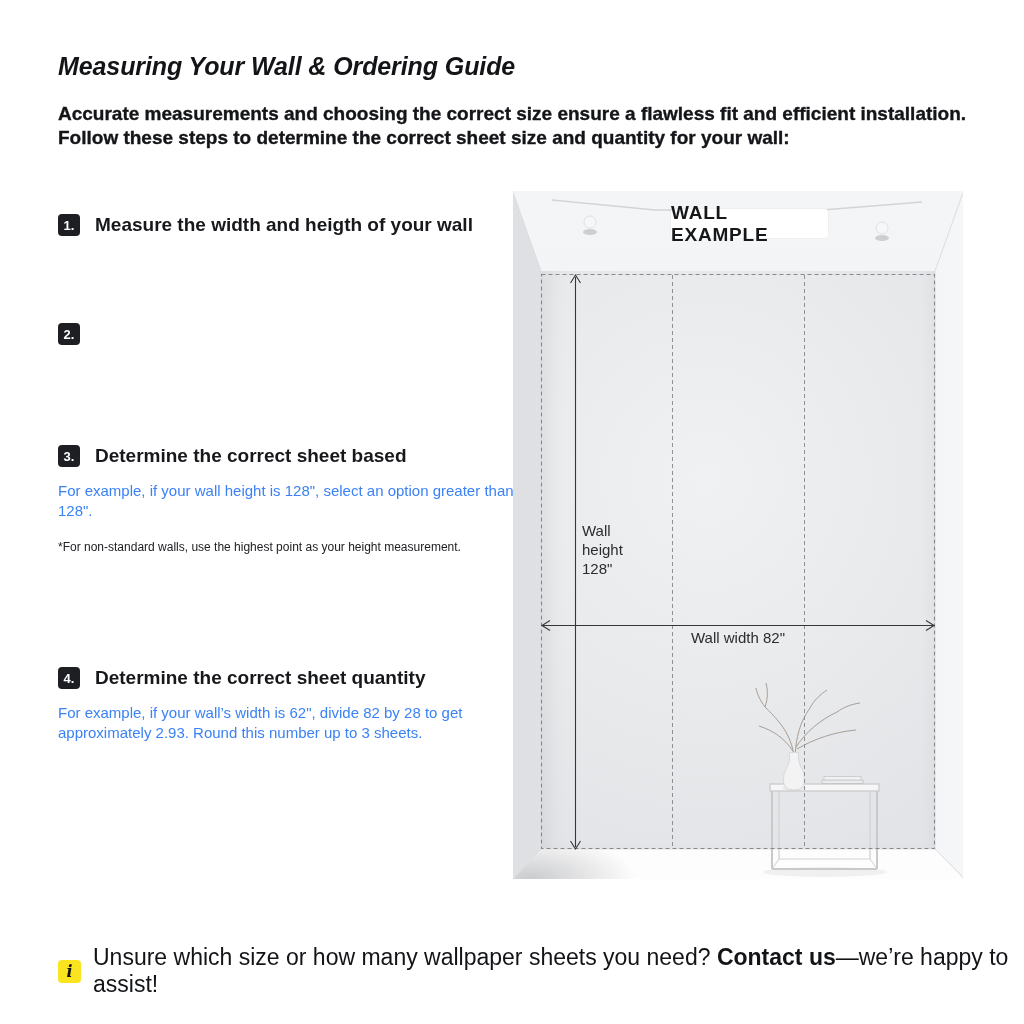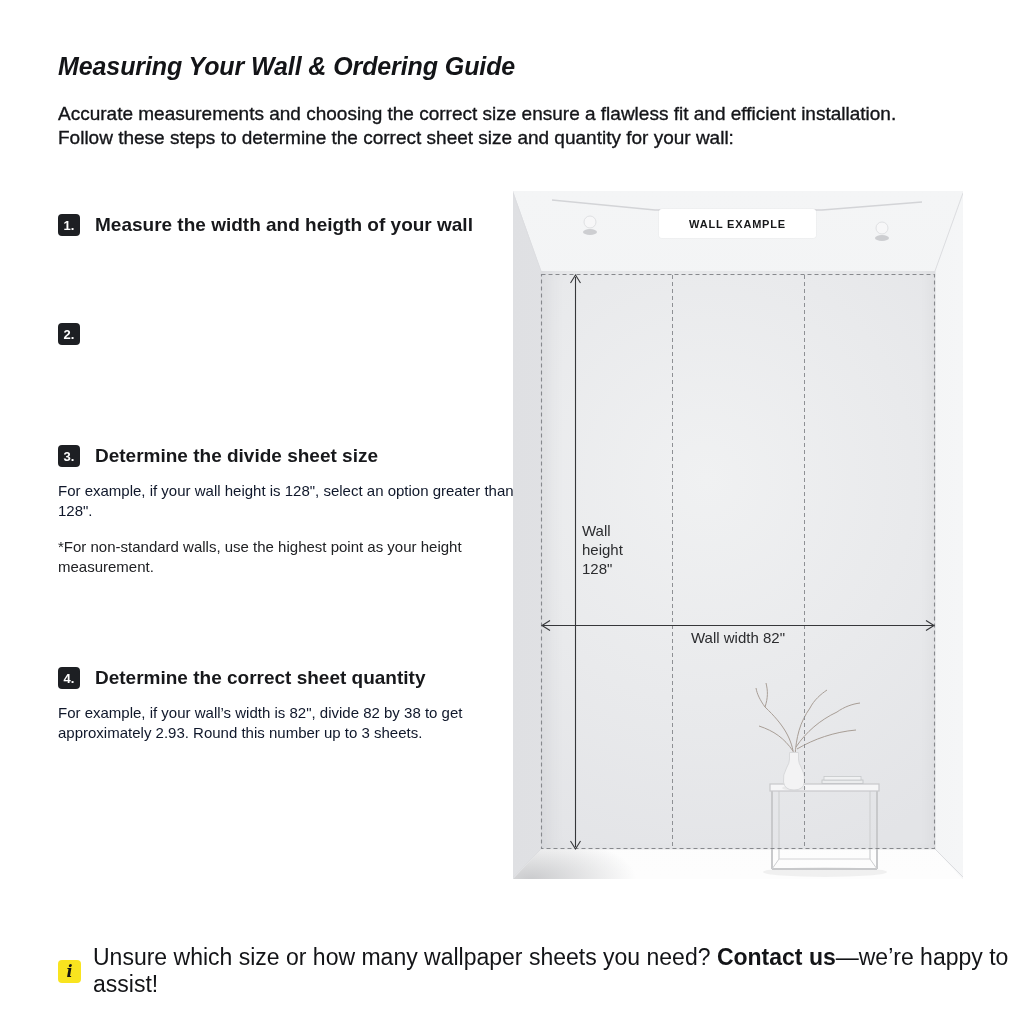--- a/index.html
+++ b/index.html
@@ -8,35 +8,35 @@
     background:#ffffff;color:#1a1b1e;
     font-family:"Liberation Sans","DejaVu Sans",sans-serif;
     -webkit-font-smoothing:antialiased;
   }
   .page-title{
     position:absolute;left:58px;top:52px;margin:0;
     font-size:25px;font-weight:700;letter-spacing:-.1px;color:#131417;font-style:italic;
   }
   .intro{
     position:absolute;left:58px;top:102px;width:945px;margin:0;
-    font-size:19px;line-height:24px;font-weight:400;color:#141519;
+    font-size:19px;line-height:24px;font-weight:700;color:#141519;
     -webkit-text-stroke:.35px #141519;
   }
   .intro span{display:block;}
   .step{position:absolute;left:58px;width:458px;}
   .step-head{display:flex;align-items:center;gap:11px;}
   .badge{
     width:22px;height:22px;border-radius:4px;flex:0 0 auto;
     display:flex;align-items:center;justify-content:center;
     color:#ffffff;font-size:13px;font-weight:700;background:#1d1f23;
   }
   .step-title{margin:4px;font-size:19px;font-weight:700;color:#17181b;}
   .step-body{margin:6px 0 0 0;font-size:17px;line-height:23px;color:#1e1f22;}
-  .step-example{margin:10px 0 0 0;font-size:15px;line-height:20px;color:#0f172a;}
-  .step-note{margin:16px 0 0 0;font-size:15px;line-height:20px;color:#202124;}
+  .step-example{margin:10px 0 0 0;font-size:15px;line-height:20px;color:#3b82f6;}
+  .step-note{margin:16px 0 0 0;font-size:12px;line-height:20px;color:#202124;}
   .s1{top:210px}.s2{top:323px}.s3{top:441px}.s4{top:663px}
 
   
   .room{
     position:absolute;left:513px;top:191px;width:450px;height:688px;
     background:#e9eaec;overflow:hidden;
   }
   .room .ceiling{
     position:absolute;inset:0;
     clip-path:polygon(0 0,450px 0,422px 80px,28px 80px);
@@ -59,24 +59,24 @@
   }
   .room .floor{
     position:absolute;inset:0;
     clip-path:polygon(0 688px,28px 658px,422px 658px,450px 688px,0 688px);
     background:
       radial-gradient(170px 70px at 4% 100%,rgba(120,122,128,.38),rgba(120,122,128,0) 62%),
       linear-gradient(180deg,#f5f6f6 0%,#fdfdfd 100%);
   }
   .room-art{position:absolute;left:0;top:0;}
   .wall-example-badge{
-    position:absolute;left:146px;top:18px;width:157px;height:29px;
+    position:absolute;left:158px;top:18px;width:157px;height:29px;
     background:#ffffff;border-radius:3px;
     display:flex;align-items:center;justify-content:center;
-    font-size:11px;font-weight:700;letter-spacing:.8px;color:#17181a;
+    font-size:19px;font-weight:700;letter-spacing:.8px;color:#17181a;
     box-shadow:0 0 0 1px rgba(0,0,0,.02);
   }
   .height-label{
     position:absolute;left:69px;top:330px;width:60px;
     font-size:15px;line-height:19px;color:#2b2c2f;
   }
   .width-label{
     position:absolute;left:146px;top:438px;width:158px;text-align:center;
     font-size:15px;color:#2b2c2f;
   }
@@ -116,32 +116,32 @@
 
 <section class="step s2">
   <div class="step-head">
     <span class="badge" style="background-color: rgb(29, 31, 35);">2.</span>
   </div>
 </section>
 
 <section class="step s3">
   <div class="step-head">
     <span class="badge" style="background-color: rgb(29, 31, 35);">3.</span>
-    <h2 class="step-title">Determine the divide sheet size</h2>
+    <h2 class="step-title">Determine the correct sheet based</h2>
   </div>
   <p class="step-example">For example, if your wall height is 128", select an option greater than 128".</p>
   <p class="step-note">*For non-standard walls, use the highest point as your height measurement.</p>
 </section>
 
 <section class="step s4">
   <div class="step-head">
     <span class="badge" style="background-color: rgb(29, 31, 35);">4.</span>
     <h2 class="step-title">Determine the correct sheet quantity</h2>
   </div>
-  <p class="step-example">For example, if your wall’s width is 82", divide 82 by 38 to get approximately 2.93. Round this number up to 3 sheets.</p>
+  <p class="step-example">For example, if your wall’s width is 62", divide 82 by 28 to get approximately 2.93. Round this number up to 3 sheets.</p>
 </section>
 
 <div class="room">
   <div class="ceiling"></div>
   <div class="wall-left"></div>
   <div class="wall-right"></div>
   <div class="wall-back"></div>
   <div class="floor"></div>
 
   <svg class="room-art" width="450" height="688" viewBox="0 0 450 688">

